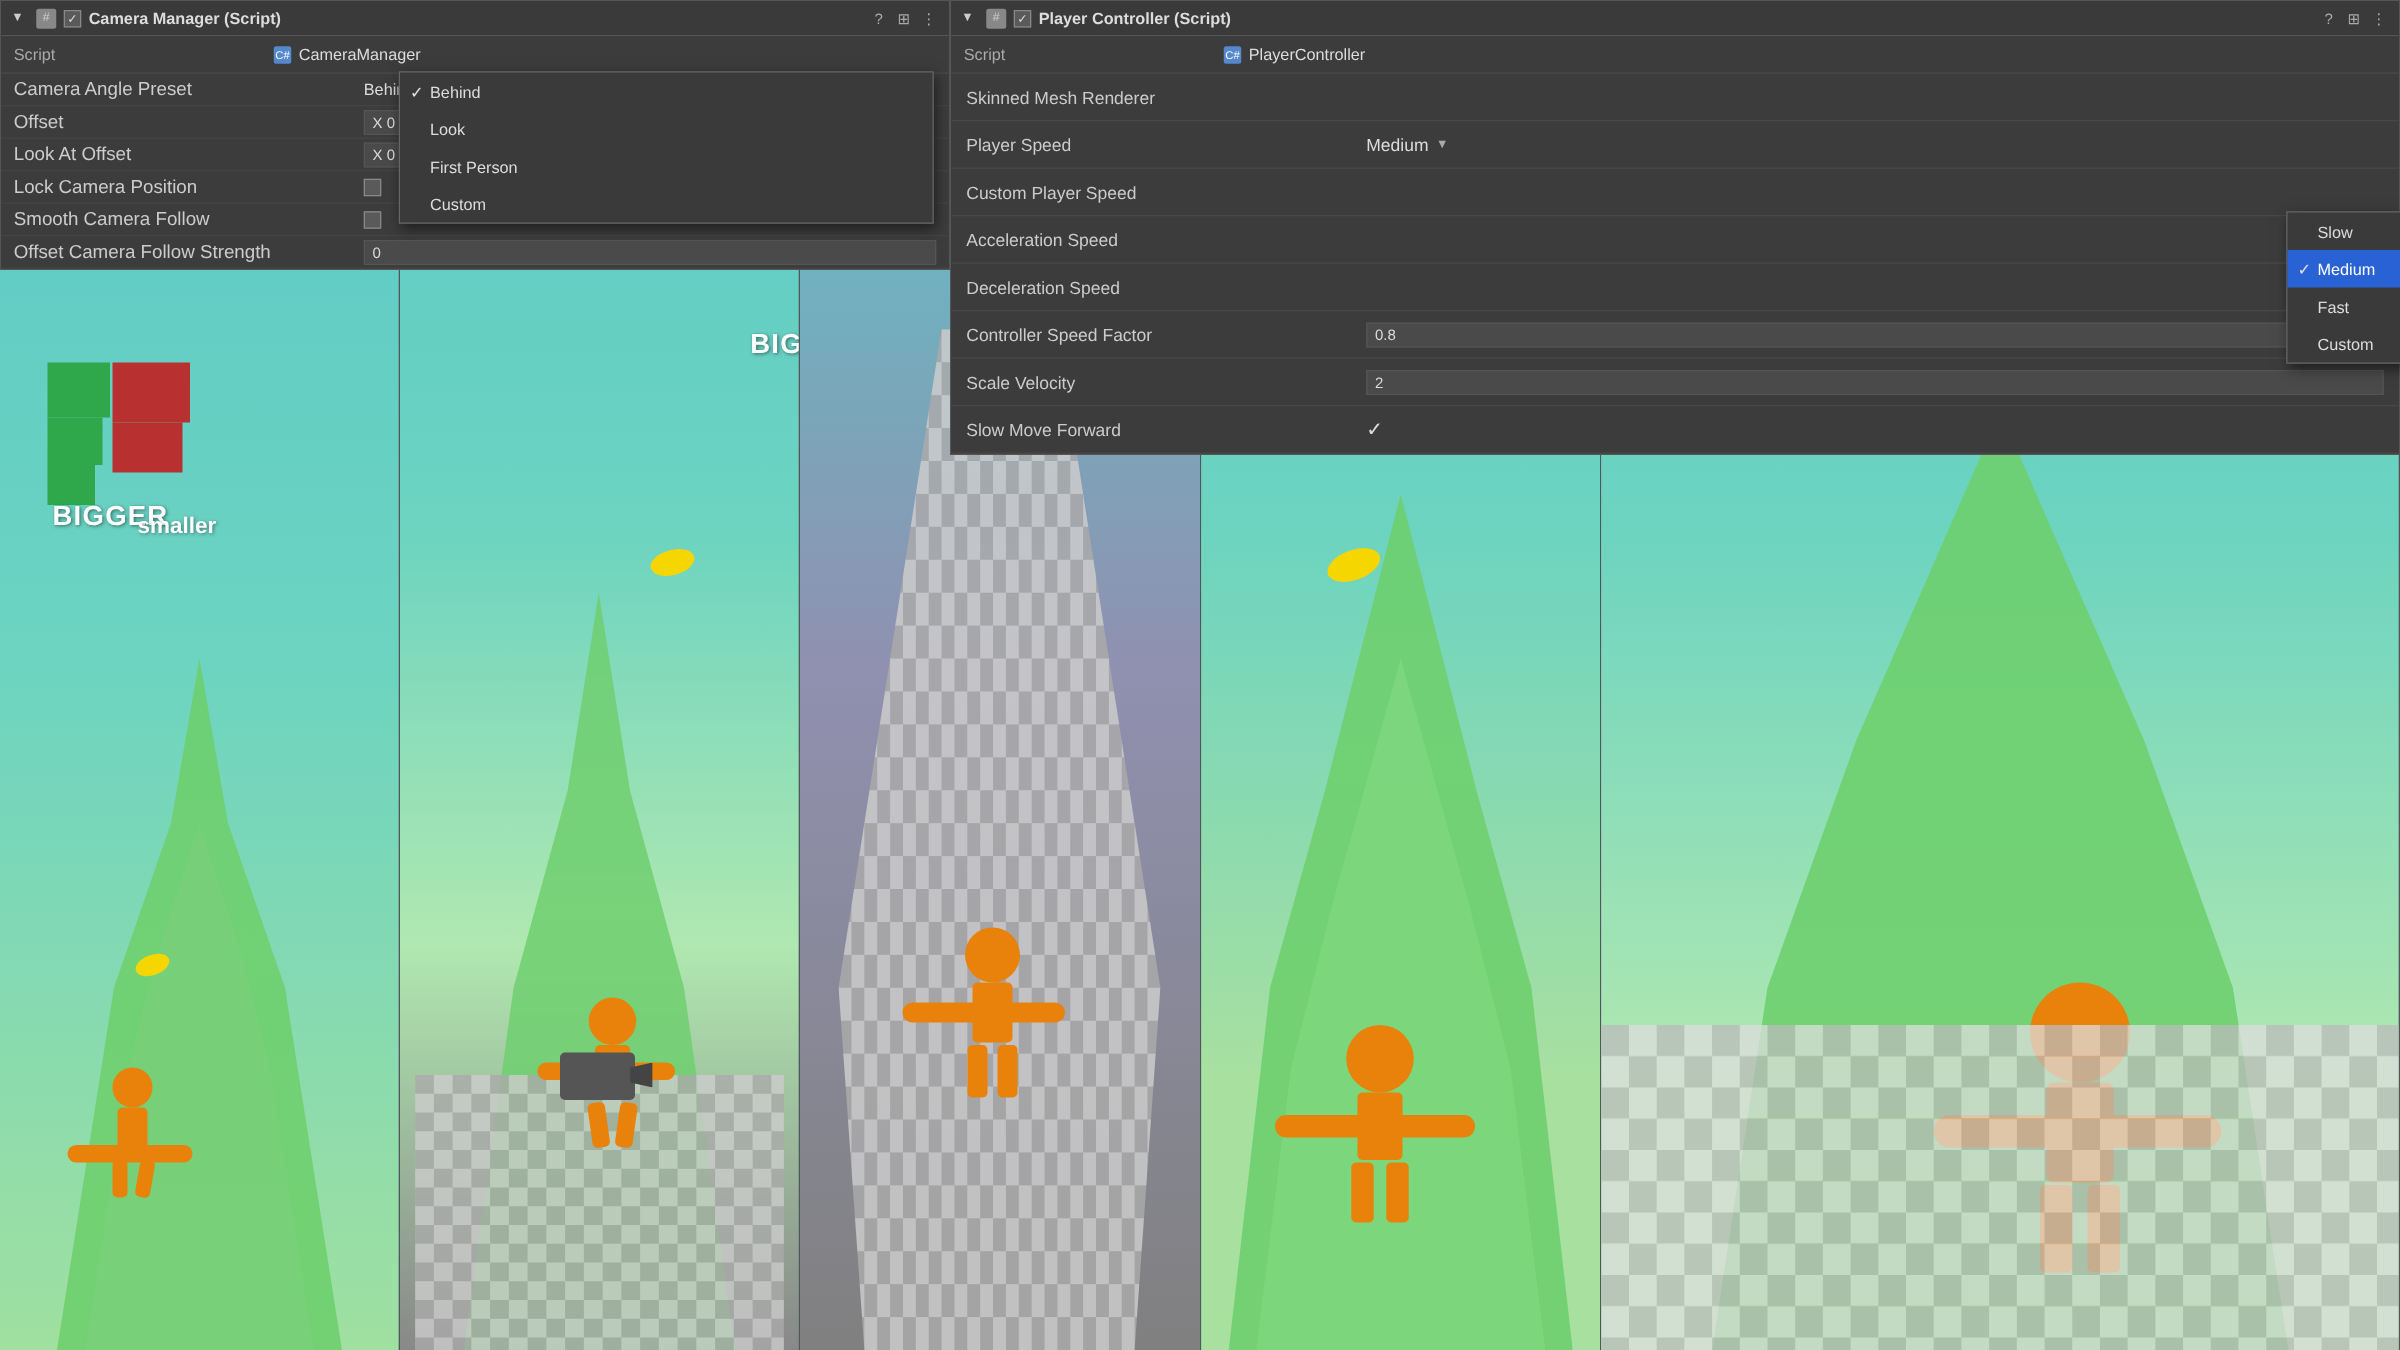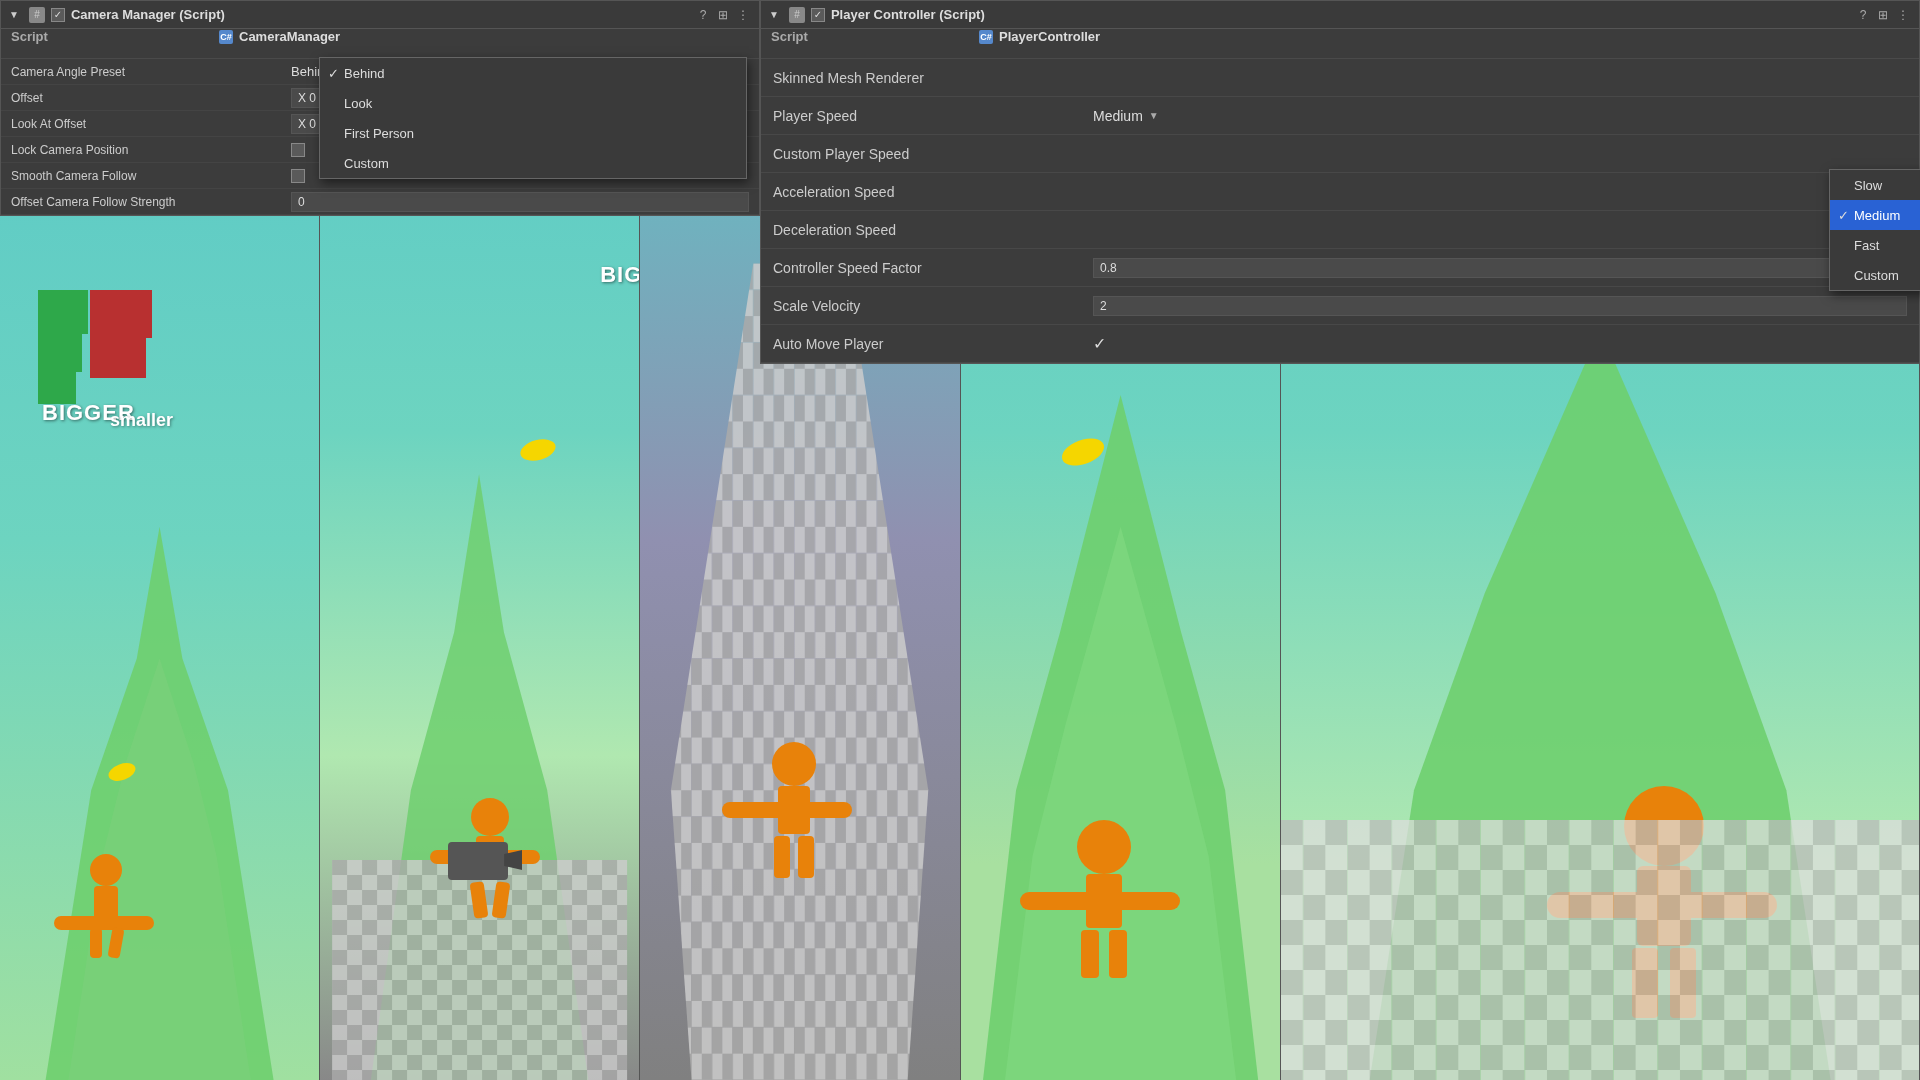--- a/index.html
+++ b/index.html
@@ -183,26 +183,25 @@
     }
 
     
     .inspector-body {
       background: #3c3c3c;
     }
 
     
     .script-header-row {
       display: flex;
-      align-items: flex-start;
+      align-items: center;
       height: 30px;
       padding: 0 10px;
       border-bottom: 1px solid #4a4a4a;
       gap: 8px;
-      font-weight: bold;
     }
 
     .script-label {
       color: #aaa;
       width: 200px;
     }
 
     .script-value {
       display: flex;
       align-items: center;
@@ -227,21 +226,21 @@
       display: flex;
       align-items: center;
       height: 26px;
       padding: 0 10px;
       border-bottom: 1px solid #444;
     }
 
     .prop-label {
       color: #ccc;
       width: 280px;
-      font-size: 12px;
+      font-size: 15px;
     }
 
     .prop-value {
       flex: 1;
       color: #ddd;
       font-size: 13px;
     }
 
     
     .camera-dropdown {
@@ -708,21 +707,21 @@
       </div>
 
       <div class="right-panel-prop">
         <span class="rpp-label">Scale Velocity</span>
         <div class="rpp-value">
           <div class="field-value">2</div>
         </div>
       </div>
 
       <div class="right-panel-prop">
-        <span class="rpp-label">Auto Move Player</span>
+        <span class="rpp-label">Slow Move Forward</span>
         <div class="rpp-value">
           <span class="checkmark-val">✓</span>
         </div>
       </div>
     </div>
 
     <div class="speed-dropdown">
       <div class="speed-dropdown-item">
         <span class="check-mark"></span>
         <span>Slow</span>

